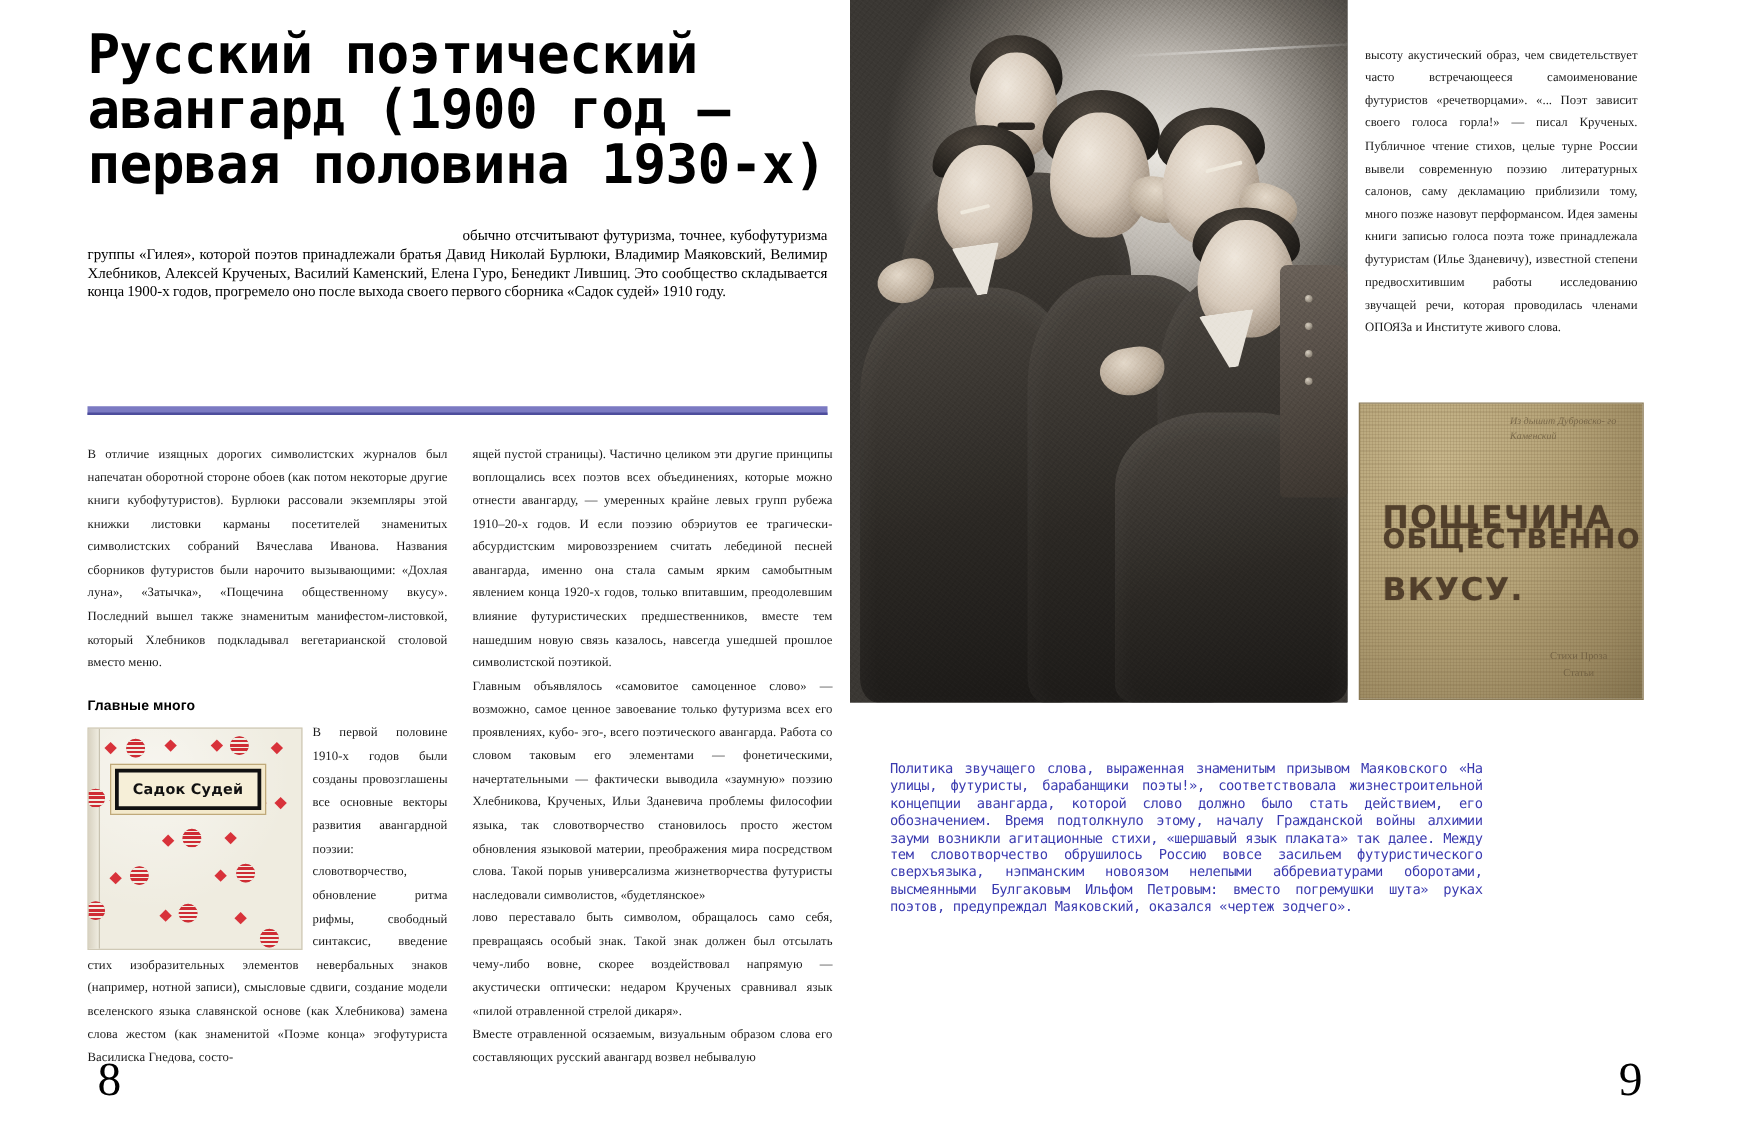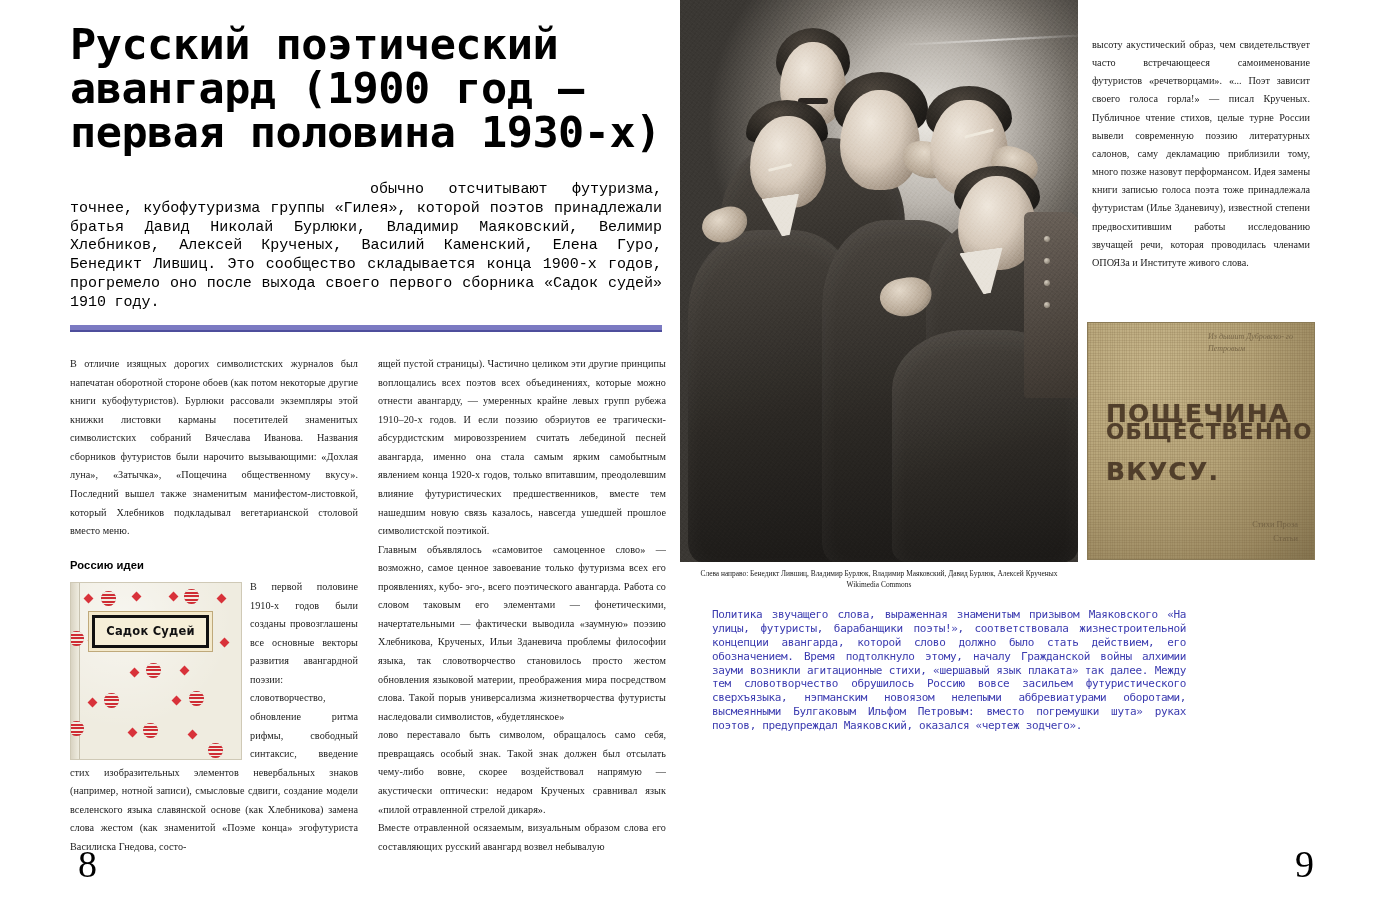--- a/index.html
+++ b/index.html
@@ -33,22 +33,22 @@
     font-size: 43.5px;
     line-height: 1.015;
     letter-spacing: -0.5px;
     color: #000;
   }
 
   .lede {
     position: absolute;
     left: 70px; top: 181px;
     width: 592px;
-    font-family: Liberation Mono, monospace;
-    font-size: 15px;
+    font-family: Liberation Serif, serif;
+    font-size: 12px;
     line-height: 1.255;
     text-align: justify;
     text-indent: 300px;
     color: #000;
     word-spacing: -0.5px;
   }
 
   .rule {
     position: absolute;
     left: 70px; top: 325px;
@@ -303,21 +303,21 @@
     font-style: italic;
   }
   .ph-br {
     position: absolute;
     right: 16px; bottom: 14px;
     width: 70px;
     font-family: "Liberation Serif", serif;
     font-size: 8.4px;
     line-height: 1.6;
     color: #6b5a3e;
-    text-align: right;
+    text-align: center;
     opacity: .82;
   }
 
   
   #quote {
     position: absolute;
     left: 712px; top: 608px;
     width: 474px;
     font-family: "DejaVu Sans Mono", "Liberation Mono", monospace;
     font-size: 11px;
@@ -336,21 +336,21 @@
   <div id="left-page">
 
     <div class="headline">Русский поэтический авангард (1900 год — первая половина 1930-х)</div>
 
     <div class="lede">обычно отсчитывают футуризма, точнее, кубофутуризма группы «Гилея», которой поэтов принадлежали братья Давид Николай Бурлюки, Владимир Маяковский, Велимир Хлебников, Алексей Крученых, Василий Каменский, Елена Гуро, Бенедикт Лившиц. Это сообщество складывается конца 1900-х годов, прогремело оно после выхода своего первого сборника «Садок судей» 1910 году.</div>
 
     <div class="rule" style="background: rgb(123, 122, 194);"></div>
 
     <div class="col" id="col-a">
       <p>В отличие изящных дорогих символистских журналов был напечатан оборотной стороне обоев (как потом некоторые другие книги кубофутуристов). Бурлюки рассовали экземпляры этой книжки листовки карманы посетителей знаменитых символистских собраний Вячеслава Иванова. Названия сборников футуристов были нарочито вызывающими: «Дохлая луна», «Затычка», «Пощечина общественному вкусу». Последний вышел также знаменитым манифестом-листовкой, который Хлебников подкладывал вегетарианской столовой вместо меню.</p>
-      <p class="subhead">Россию идеи</p>
+      <p class="subhead">Главные много</p>
       <div class="sadok-float">
         <div class="sadok-cover">
           <div class="spine"></div>
           <div class="dot" style="left:30px;  top:8px;"></div>
           <div class="dot" style="left:113px; top:6px;"></div>
           <div class="dot" style="left:-2px;  top:48px;"></div>
           <div class="dot" style="left:127px; top:52px;"></div>
           <div class="dot" style="left:75px;  top:80px;"></div>
           <div class="dot" style="left:33px;  top:110px;"></div>
           <div class="dot" style="left:118px; top:108px;"></div>
@@ -437,29 +437,28 @@
       <div class="chairarm" style="left:344px; top:212px; width:54px; height:186px;"></div>
       <div class="stud" style="left:364px; top:236px;"></div>
       <div class="stud" style="left:364px; top:258px;"></div>
       <div class="stud" style="left:364px; top:280px;"></div>
       <div class="stud" style="left:364px; top:302px;"></div>
 
       <div class="ph-grain"></div>
       <div class="ph-crack"></div>
     </div>
 
-    <div class="photo-caption">Слева направо: Бенедикт Лившиц, Владимир Бурлюк, Владимир Маяковский, Давид Бурлюк, Алексей Крученых Wikimedia Commons</div>
 
     <div id="side-col">
       <p style="margin:0;">высоту акустический образ, чем свидетельствует часто встречающееся самоименование футуристов «речетворцами». «... Поэт зависит своего голоса горла!» — писал Крученых. Публичное чтение стихов, целые турне России вывели современную поэзию литературных салонов, саму декламацию приблизили тому, много позже назовут перформансом. Идея замены книги записью голоса поэта тоже принадлежала футуристам (Илье Зданевичу), известной степени предвосхитившим работы исследованию звучащей речи, которая проводилась членами ОПОЯЗа и Институте живого слова.</p>
     </div>
 
     <div id="poshechina">
       <div class="pleft"></div>
-      <div class="ph-tr">Из дышит Дубровско- го Петровым</div>
+      <div class="ph-tr">Из дышит Дубровско- го Каменский</div>
       <div class="ph-title ph-t1">ПОЩЕЧИНА</div>
       <div class="ph-title ph-t2" style="font-size:21.5px;">ОБЩЕСТВЕННОМУ</div>
       <div class="ph-title ph-t3">ВКУСУ.</div>
       <div class="ph-br">Стихи Проза Статьи</div>
     </div>
 
     <div class="folio" id="folio-right">9</div>
   </div>
 
   <div id="quote" style="color: rgb(59, 59, 176);">Политика звучащего слова, выраженная знаменитым призывом Маяковского «На улицы, футуристы, барабанщики поэты!», соответствовала жизнестроительной концепции авангарда, которой слово должно было стать действием, его обозначением. Время подтолкнуло этому, началу Гражданской войны алхимии зауми возникли агитационные стихи, «шершавый язык плаката» так далее. Между тем словотворчество обрушилось Россию вовсе засильем футуристического сверхъязыка, нэпманским новоязом нелепыми аббревиатурами оборотами, высмеянными Булгаковым Ильфом Петровым: вместо погремушки шута» руках поэтов, предупреждал Маяковский, оказался «чертеж зодчего».</div>

